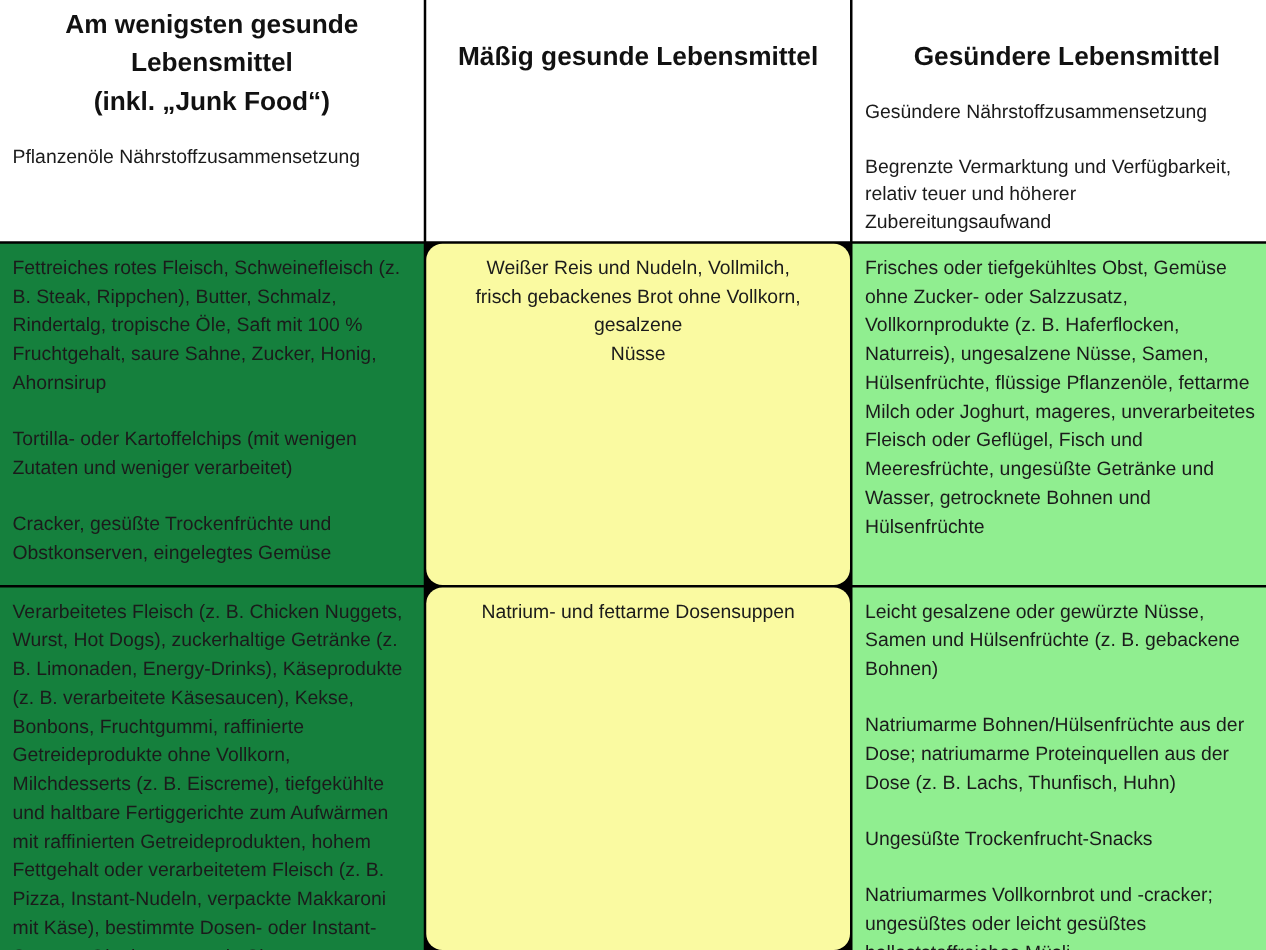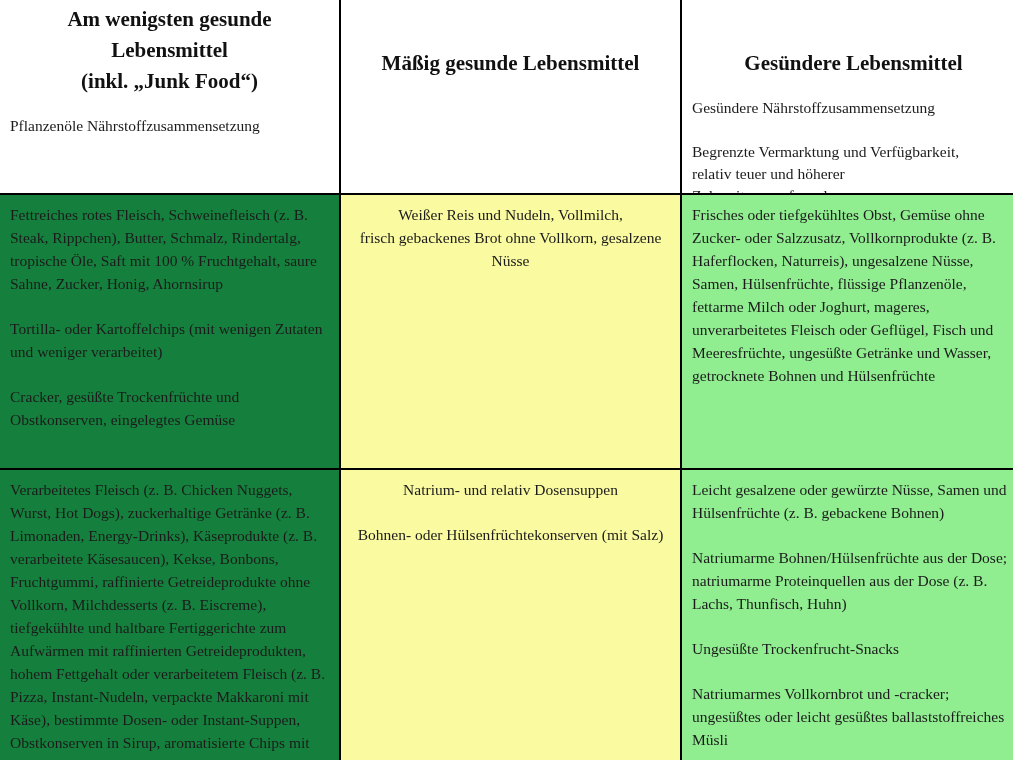--- a/index.html
+++ b/index.html
@@ -2,21 +2,21 @@
 <html lang="de"><head>
 <meta charset="utf-8">
 <style>
   html, body { margin: 0; padding: 0; background: #ffffff; }
   .viewport {
     position: relative;
     width: 1013px;
     height: 760px;
     overflow: hidden;
     background: #ffffff;
-    font-family: Liberation Serif, serif;
+    font-family: Liberation Sans, sans-serif;
     color: #1b1b1b;
   }
   .board {
     display: grid;
     grid-template-columns: 339px 339px 343px;
     grid-template-rows: 193px 273px 290px;
     gap: 2px;
     background: #000000;
     width: 1025px;
     height: 760px;
@@ -25,32 +25,32 @@
     overflow: hidden;
     padding: 8px 10px;
     box-sizing: border-box;
     font-size: 15.5px;
     line-height: 23px;
   }
   .cell.header { background: #ffffff; padding-top: 4px; }
   .cell.red    { background: #15803d; }
   .cell.yellow { background: #fafaa1; }
   .cell.green  { background: #90ee90; }
-  .center { text-align: center; }
+  .center { text-align: center; border-radius: 13px; }
   .left   { text-align: left; }
   .title {
     font-size: 21px;
     line-height: 31px;
     font-weight: bold;
     text-align: center;
     margin: 0 0 18px 0;
     white-space: pre-line;
     color: #111111;
   }
-  .title-offset { margin-top: 44px; }
+  .title-offset { margin-top: 26px; }
   .note {
     margin: 0 0 22px 0;
     white-space: pre-line;
     line-height: 22px;
   }
   .note:last-child { margin-bottom: 0; }
   .cell p.item {
     margin: 0 0 22px 0;
     white-space: pre-line;
   }
@@ -96,22 +96,21 @@
 
     <div class="cell green left">
       <p class="item">Frisches oder tiefgekühltes Obst, Gemüse ohne Zucker- oder Salzzusatz, Vollkornprodukte (z. B. Haferflocken, Naturreis), ungesalzene Nüsse, Samen, Hülsenfrüchte, flüssige Pflanzenöle, fettarme Milch oder Joghurt, mageres, unverarbeitetes Fleisch oder Geflügel, Fisch und Meeresfrüchte, ungesüßte Getränke und Wasser, getrocknete Bohnen und Hülsenfrüchte</p>
     </div>
 
     <div class="cell red left">
       <p class="item">Verarbeitetes Fleisch (z. B. Chicken Nuggets, Wurst, Hot Dogs), zuckerhaltige Getränke (z. B. Limonaden, Energy-Drinks), Käseprodukte (z. B. verarbeitete Käsesaucen), Kekse, Bonbons, Fruchtgummi, raffinierte Getreideprodukte ohne Vollkorn, Milchdesserts (z. B. Eiscreme), tiefgekühlte und haltbare Fertiggerichte zum Aufwärmen mit raffinierten Getreideprodukten, hohem Fettgehalt oder verarbeitetem Fleisch (z. B. Pizza, Instant-Nudeln, verpackte Makkaroni mit Käse), bestimmte Dosen- oder Instant-Suppen, Obstkonserven in Sirup, aromatisierte Chips mit vielen Zutaten</p>
     </div>
 
     <div class="cell yellow center">
-      <p class="item">Natrium- und relativ Dosensuppen</p>
-      <p class="item">Bohnen- oder Hülsenfrüchtekonserven (mit Salz)</p>
+      <p class="item">Natrium- und fettarme Dosensuppen</p>
     </div>
 
     <div class="cell green left">
       <p class="item">Leicht gesalzene oder gewürzte Nüsse, Samen und Hülsenfrüchte (z. B. gebackene Bohnen)</p>
       <p class="item">Natriumarme Bohnen/Hülsenfrüchte aus der Dose; natriumarme Proteinquellen aus der Dose (z. B. Lachs, Thunfisch, Huhn)</p>
       <p class="item">Ungesüßte Trockenfrucht-Snacks</p>
       <p class="item">Natriumarmes Vollkornbrot und -cracker; ungesüßtes oder leicht gesüßtes ballaststoffreiches Müsli</p>
 
     </div>
 

